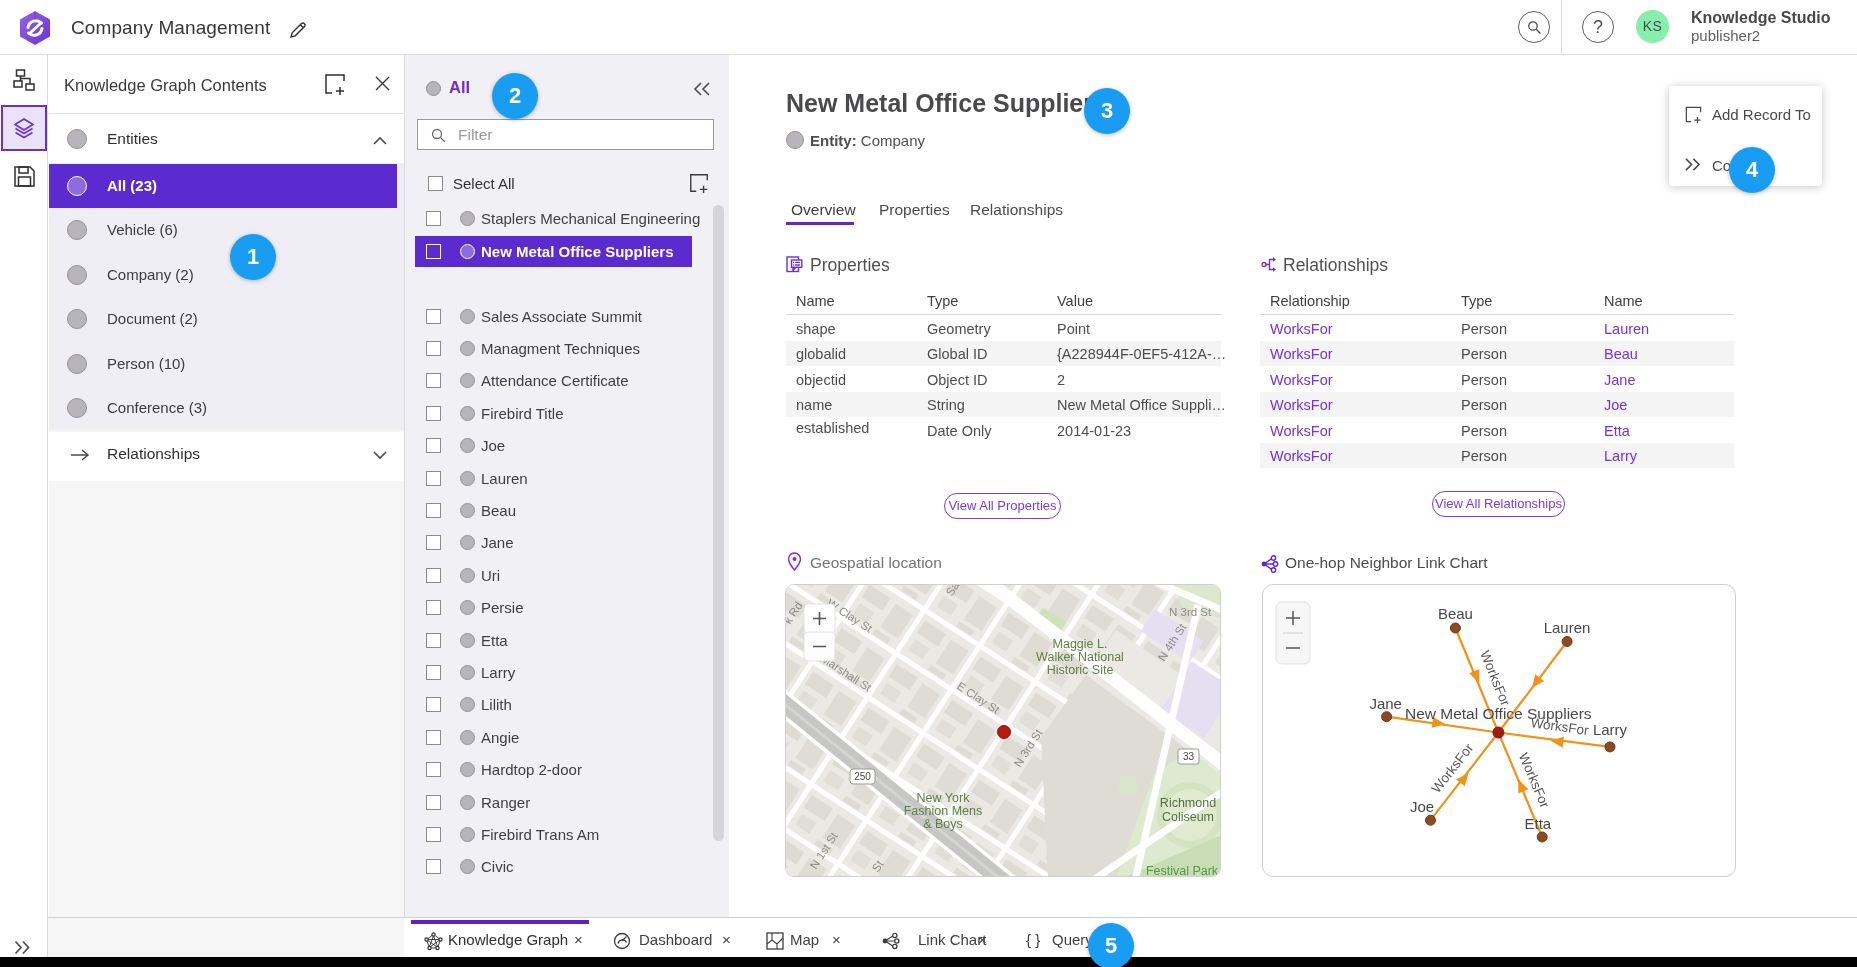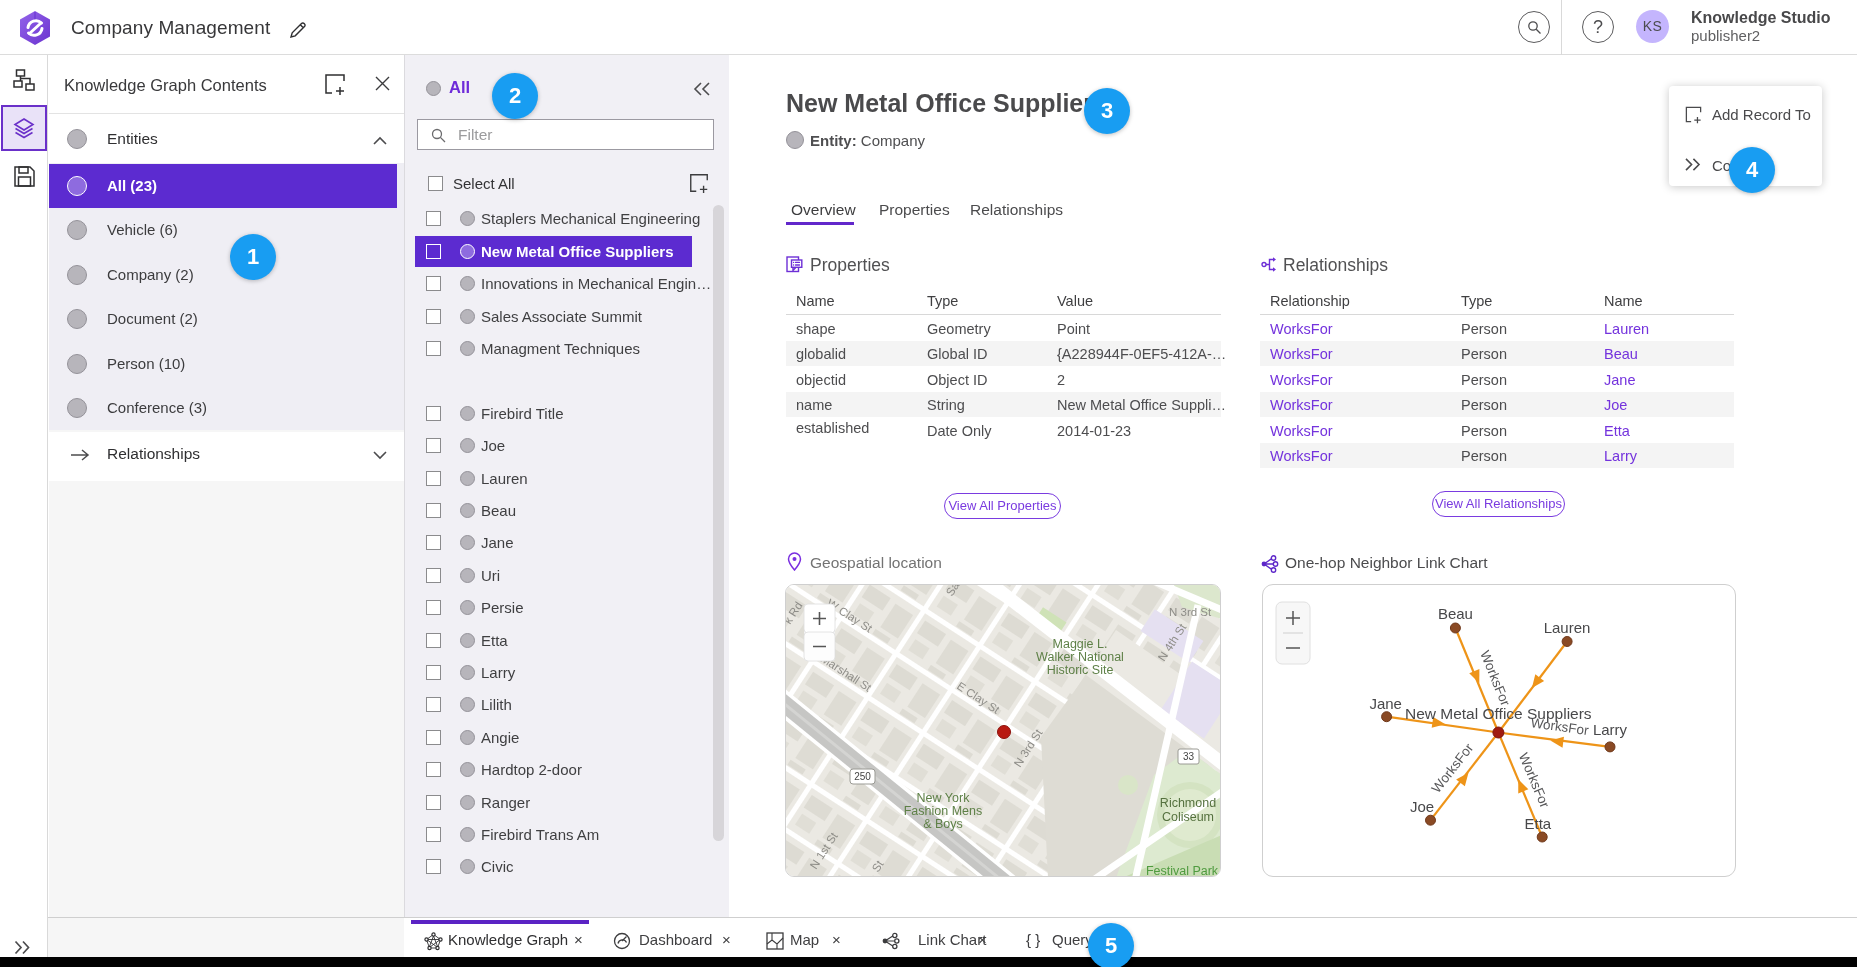--- a/index.html
+++ b/index.html
@@ -6,21 +6,21 @@
 html,body { width:1857px; height:967px; overflow:hidden; background:#fff;
   font-family:"Liberation Sans", sans-serif; }
 .abs { position:absolute; }
 #stage { position:relative; width:1857px; height:967px; }
 
 
 #hdr { left:0; top:0; width:1857px; height:55px; background:#fff; border-bottom:1px solid #dcdcdc; z-index:20; }
 #hdr .title { left:71px; top:17px; font-size:19px; color:#373739; font-weight:500; letter-spacing:0.1px;}
 #hdr .vline { left:1561px; top:0; width:1px; height:55px; background:#d9d9d9; }
 .hcirc { border:1px solid #5c5c5e; border-radius:50%; width:32px; height:32px; }
-#ks { left:1636px; top:10px; width:33px; height:33px; border-radius:50%; background:#c4b5fd; color:#4c4c4e; font-size:14px; font-weight:500; text-align:center; line-height:33px; letter-spacing:0.5px;}
+#ks { left:1636px; top:10px; width:33px; height:33px; border-radius:50%; background:#86efac; color:#4c4c4e; font-size:14px; font-weight:500; text-align:center; line-height:33px; letter-spacing:0.5px;}
 #hdr .uname { left:1691px; top:9px; font-size:16px; font-weight:700; color:#48484a; }
 #hdr .urole { left:1691px; top:27px; font-size:15px; color:#5f5f61; }
 
 
 #rail { left:0; top:55px; width:48px; height:902px; background:#fff; border-right:1px solid #d9d9d9; z-index:5;}
 #railsel { left:1px; top:105px; width:46px; height:46px; background:#e9e2f8; border:2px solid #6a30c9; z-index:6; }
 
 
 #p1 { left:49px; top:55px; width:355px; height:862px; background:#f6f6f6; z-index:4; }
 #p1hdr { left:0; top:0; width:355px; height:59px; background:#fff; border-bottom:1px solid #e3e3e3;}
@@ -214,34 +214,34 @@
       <div class="abs lrow" style="top:148.4px">
           <div class="abs cb"></div>
           <div class="abs circ"></div>
           <div class="abs txt">Staplers Mechanical Engineering</div>
         </div>
       <div class="abs lrow sel" style="top:180.8px">
           <div class="abs cb"></div>
           <div class="abs circ"></div>
           <div class="abs txt">New Metal Office Suppliers</div>
         </div>
-      <div class="abs lrow" style="top:213.2px">
-          <div class="abs cb"></div>
-          <div class="abs circ"></div>
-          <div class="abs txt">Innovations in Mechanical Engin…</div>
-        </div>
       <div class="abs lrow" style="top:245.6px">
           <div class="abs cb"></div>
           <div class="abs circ"></div>
           <div class="abs txt">Sales Associate Summit</div>
         </div>
       <div class="abs lrow" style="top:278px">
           <div class="abs cb"></div>
           <div class="abs circ"></div>
           <div class="abs txt">Managment Techniques</div>
+        </div>
+      <div class="abs lrow" style="top:310.4px">
+          <div class="abs cb"></div>
+          <div class="abs circ"></div>
+          <div class="abs txt">Attendance Certificate</div>
         </div>
       <div class="abs lrow" style="top:342.8px">
           <div class="abs cb"></div>
           <div class="abs circ"></div>
           <div class="abs txt">Firebird Title</div>
         </div>
       <div class="abs lrow" style="top:375.2px">
           <div class="abs cb"></div>
           <div class="abs circ"></div>
           <div class="abs txt">Joe</div>

